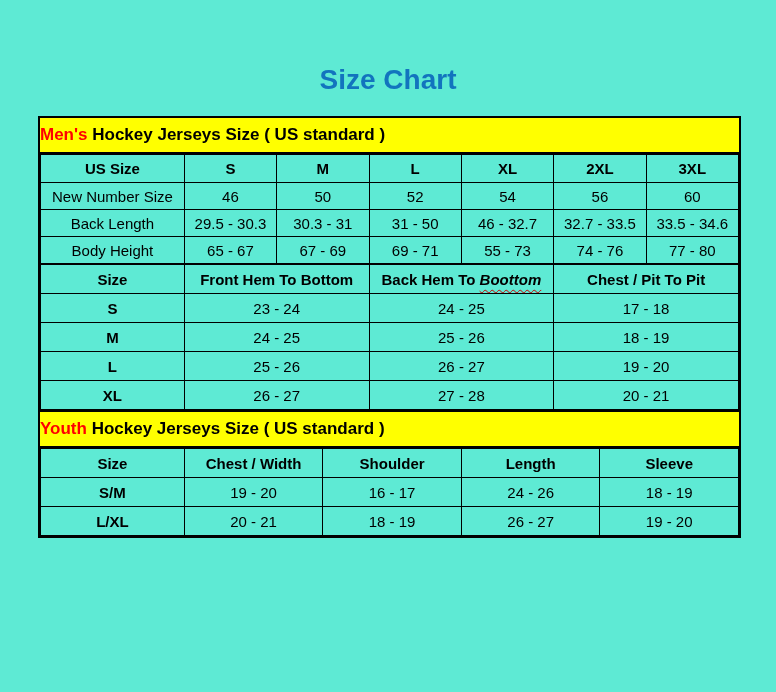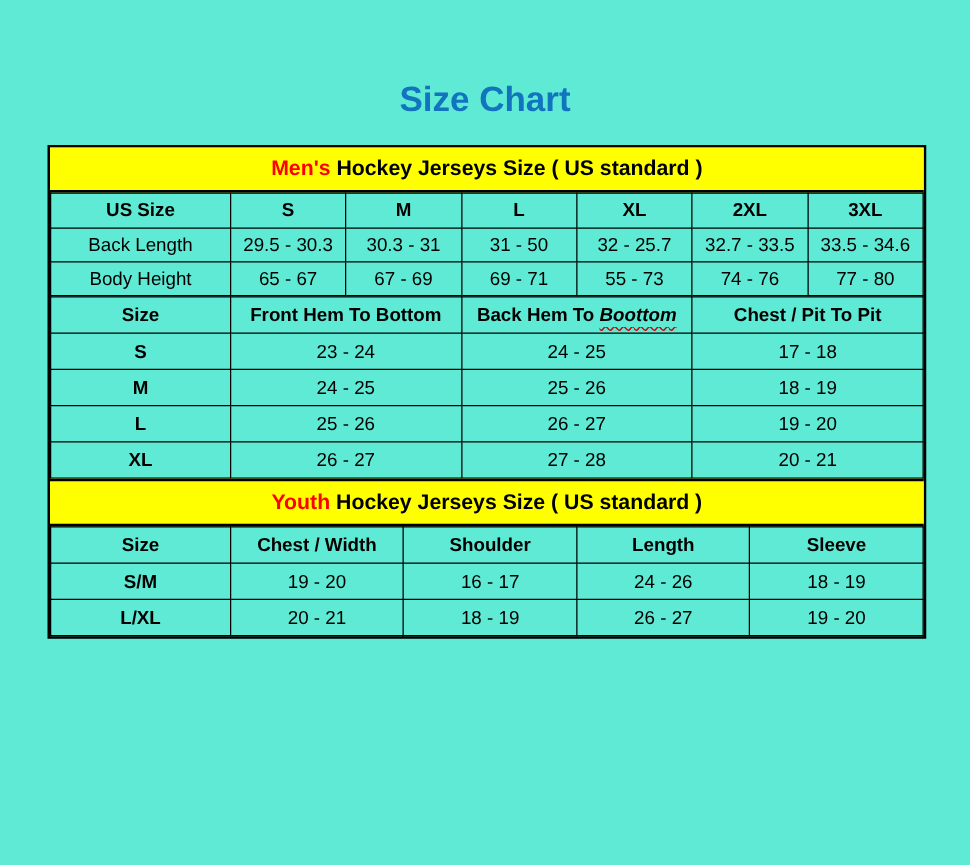--- a/index.html
+++ b/index.html
@@ -27,21 +27,21 @@
     letter-spacing: 0px;
   }
   .chart {
     width: 699px;
     margin-left: 38px;
     border: 2px solid #000000;
   }
   .band {
     background: #ffff00;
     border-bottom: 2px solid #000000;
-    text-align: center;
+    text-align: left;
     font-size: 17px;
     font-weight: bold;
     height: 34px;
     line-height: 34px;
     white-space: pre;
   }
   .section + .section .band {
     border-top: 2px solid #000000;
   }
   .band .hl {
@@ -98,25 +98,34 @@
             <tr>
               <th>US Size</th>
               <th>S</th>
               <th>M</th>
               <th>L</th>
               <th>XL</th>
               <th>2XL</th>
               <th>3XL</th>
             </tr>
             <tr>
+              <td>New Number Size</td>
+              <td>46</td>
+              <td>50</td>
+              <td>52</td>
+              <td>54</td>
+              <td>56</td>
+              <td>60</td>
+            </tr>
+            <tr>
               <td>Back Length</td>
               <td>29.5 - 30.3</td>
               <td>30.3 - 31</td>
               <td>31 - 50</td>
-              <td>32 - 25.7</td>
+              <td>46 - 32.7</td>
               <td>32.7 - 33.5</td>
               <td>33.5 - 34.6</td>
             </tr>
             <tr>
               <td>Body Height</td>
               <td>65 - 67</td>
               <td>67 - 69</td>
               <td>69 - 71</td>
               <td>55 - 73</td>
               <td>74 - 76</td>

